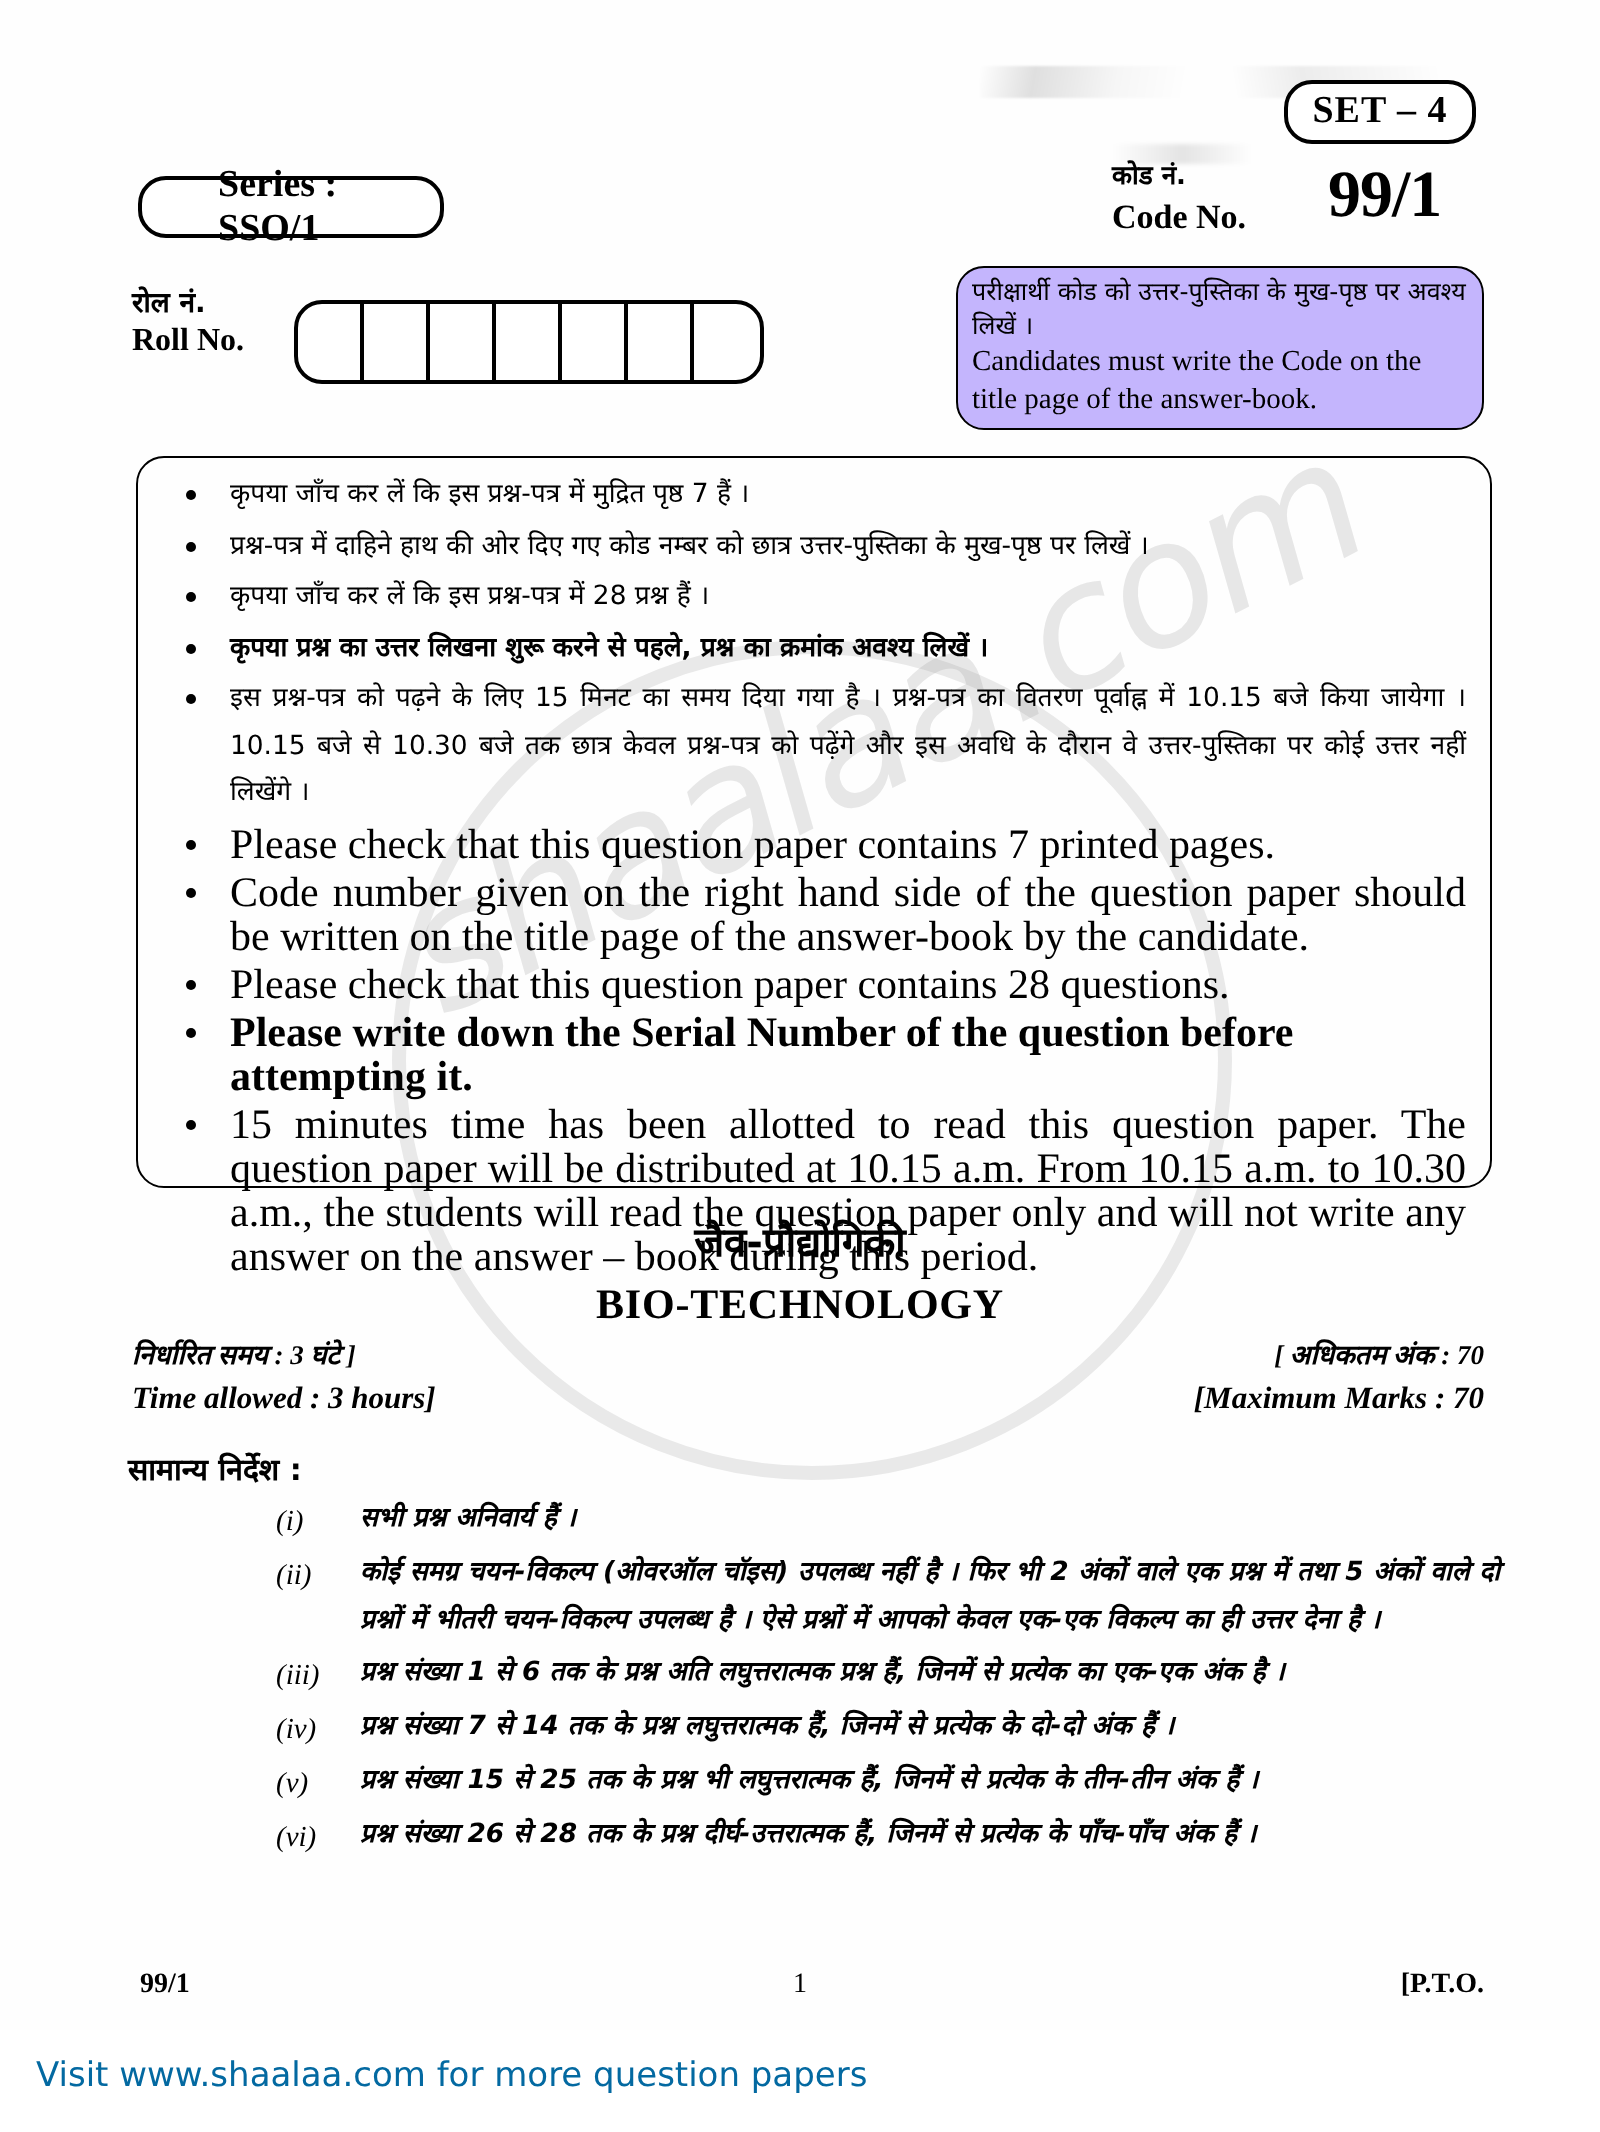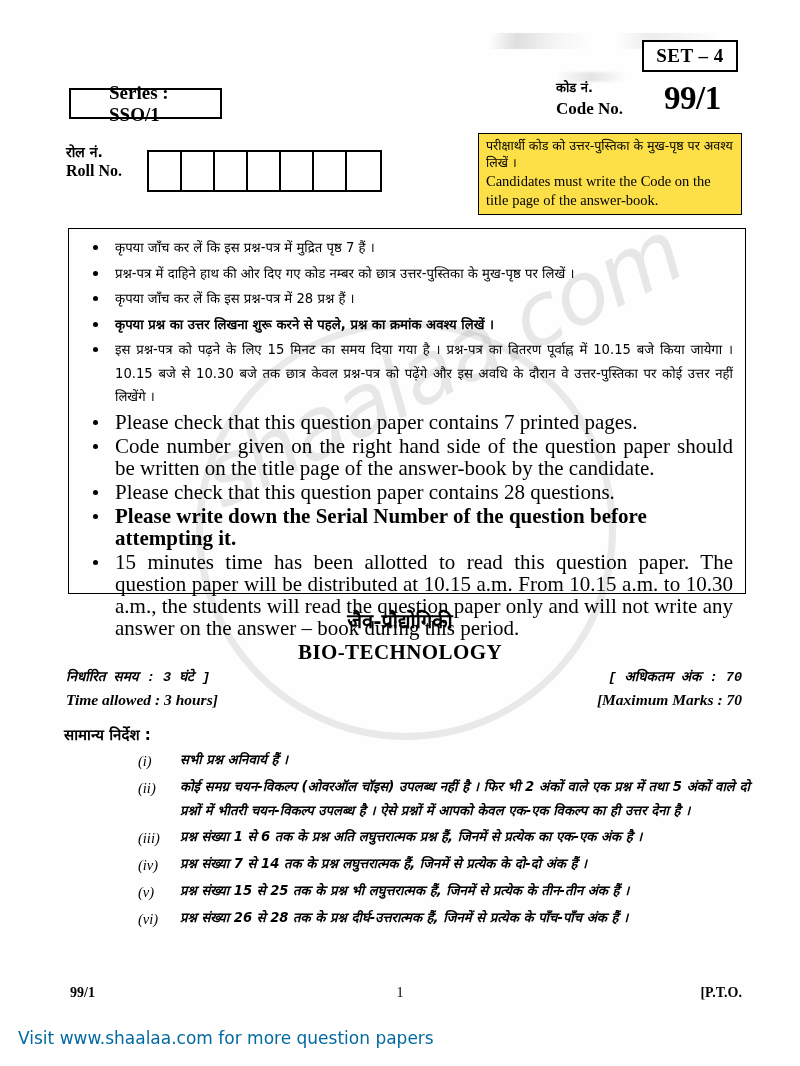--- a/index.html
+++ b/index.html
@@ -47,21 +47,21 @@
     font-weight: 400;
     font-style: italic;
     letter-spacing: -2px;
     color: rgba(150,150,150,0.22);
     transform: rotate(-27deg);
     transform-origin: left top;
     white-space: nowrap;
   }
 
   
-  .layer { position: relative; z-index: 10; }
+  .layer { position: relative; z-index: 10; border-radius: 14px; }
 
   
   #scan-smudge {
     position: absolute;
     left: 490px; top: 33px;
     width: 230px; height: 16px;
     z-index: 6;
     background:
       linear-gradient(100deg, rgba(0,0,0,0.00) 0%, rgba(0,0,0,0.12) 12%, rgba(0,0,0,0.03) 30%, rgba(0,0,0,0.00) 45%),
       linear-gradient(80deg, rgba(0,0,0,0.00) 55%, rgba(0,0,0,0.07) 70%, rgba(0,0,0,0.00) 100%);
@@ -147,21 +147,21 @@
     border-right: 2px solid #000;
   }
   #roll-grid .cell:last-child { border-right: none; }
 
   
   #code-notice {
     position: absolute;
     left: 478px; top: 133px;
     width: 264px;
     border: 1.5px solid #000;
-    background: #fde047;
+    background: #c4b5fd;
     padding: 3px 6px 4px 7px;
   }
   #code-notice .hi {
     font-family: "DejaVu Sans", sans-serif;
     font-size: 12.5px;
     line-height: 17px;
   }
   #code-notice .en {
     font-size: 14.5px;
     line-height: 19px;
@@ -216,21 +216,21 @@
     position: absolute; left: 0; top: 640px;
     width: 800px; text-align: center;
     font-size: 21px; font-weight: bold;
     letter-spacing: 0.4px;
   }
 
   
   #time-block { position: absolute; left: 66px; top: 667px; }
   #marks-block { position: absolute; right: 58px; top: 667px; text-align: right; }
   .ln-hi {
-    font-family: Liberation Mono, monospace;
+    font-family: Liberation Serif, serif;
     font-size: 13.5px; font-style: italic; font-weight: bold;
     line-height: 22px;
   }
   .ln-en {
     font-size: 15.5px; font-style: italic; font-weight: bold;
     line-height: 22px;
   }
 
   
   #gen-heading {

